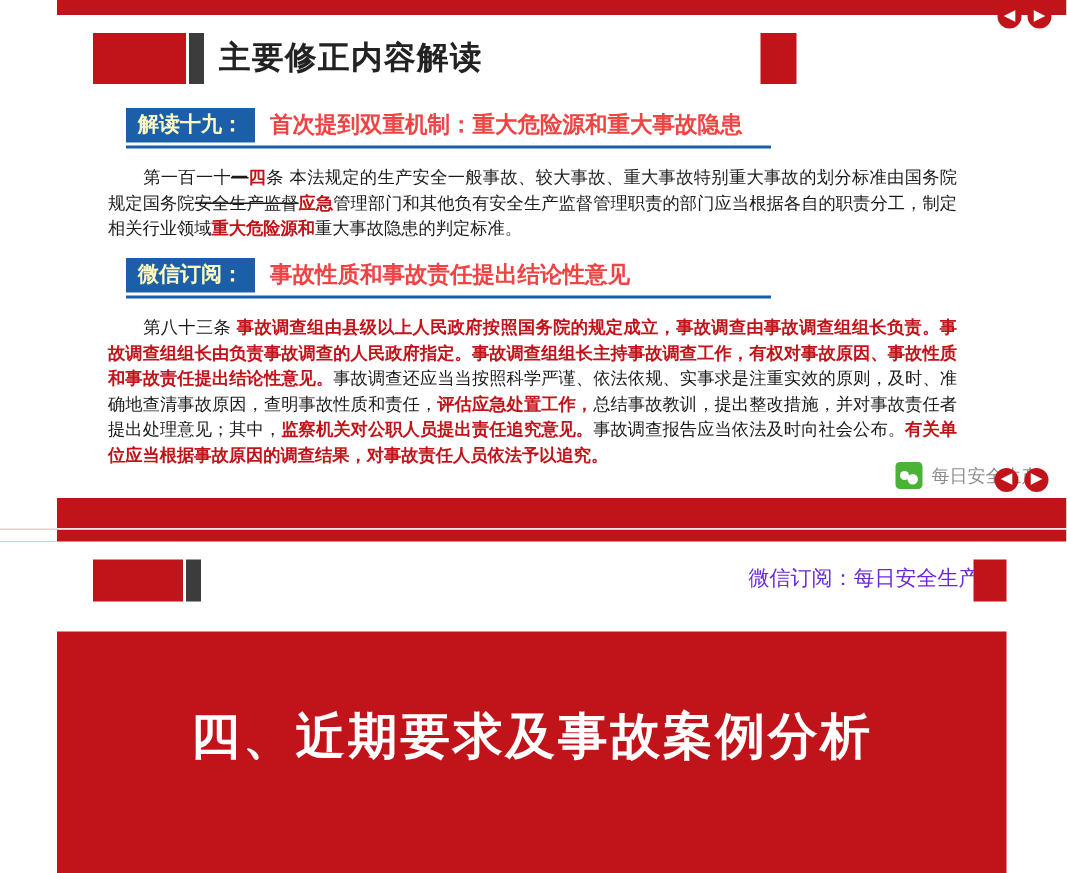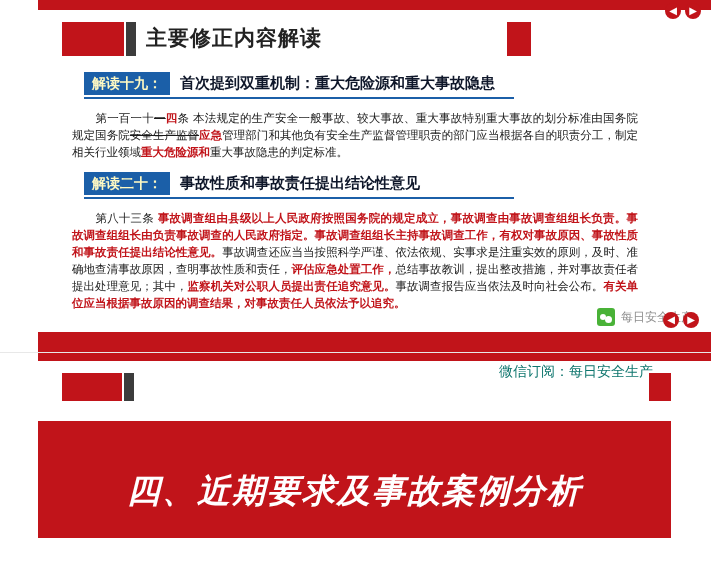--- a/index.html
+++ b/index.html
@@ -90,21 +90,21 @@
     font-weight: bold;
     padding: 3px 8px 4px 8px;
     line-height: 16px;
     white-space: nowrap;
   }
   .sh-text {
     position: absolute;
     top: 2px;
     font-size: 15px;
     font-weight: bold;
-    color: #0f172a;
+    color: #ef4444;
     white-space: nowrap;
     font-family: Liberation Mono, monospace;
   }
   .sh-underline {
     position: absolute;
     left: 0;
     top: 25px;
     height: 2px;
     background: #1b5fa8;
   }
@@ -214,38 +214,37 @@
     background: #c1141a;
   }
   .s2-dark-block {
     position: absolute;
     left: 124px; top: 20px;
     width: 10px; height: 28px;
     background: #3c3c3c;
   }
   .s2-subscribe {
     position: absolute;
-    right: 58px; top: 10px;
+    right: 58px; top: 24px;
     font-size: 14px;
-    color: #0f766e;
+    color: #6d28d9;
     white-space: nowrap;
     text-align: center;
   }
   .s2-right-block {
     position: absolute;
     right: 40px; top: 20px;
     width: 22px; height: 28px;
     background: #c1141a;
   }
   .s2-bigred {
     position: absolute;
     left: 38px; top: 68px;
-    width: 633px; height: 117px;
-    background: #c1141a;
-    font-style: italic;
+    width: 633px; height: 161px;
+    background: #c1141a;
   }
   .s2-bigtitle {
     position: absolute;
     left: 0; right: 0;
     top: 48px;
     text-align: center;
     color: #ffffff;
     font-size: 33px;
     font-weight: bold;
     letter-spacing: 2px;
@@ -275,21 +274,21 @@
 
     <div class="section-head" style="left:84px; top:72px; width:430px;">
       <div class="sh-label">解读十九：</div>
       <div class="sh-text" style="left:96px;">首次提到双重机制：重大危险源和重大事故隐患</div>
       <div class="sh-underline" style="width:430px;"></div>
     </div>
 
     <div class="para" id="para19" style="left:72px; top:110px; width:566px;"><span>　　</span><span>第一百一十</span><span class="strike">一</span><span class="red">四</span><span>条</span><span> 本法规定的生产安全一般事故、较大事故、重大事故特别重大事故的划分标准由国务院规定国务院</span><span class="strike">安全生产监督</span><span class="red">应急</span><span>管理部门和其他负有安全生产监督管理职责的部门应当根据各自的职责分工，制定相关行业领域</span><span class="red-u">重大危险源和</span><span>重大事故隐患的判定标准。</span></div>
 
     <div class="section-head" style="left:84px; top:172px; width:430px;">
-      <div class="sh-label">解读二十：</div>
+      <div class="sh-label">微信订阅：</div>
       <div class="sh-text" style="left:96px;">事故性质和事故责任提出结论性意见</div>
       <div class="sh-underline" style="width:430px;"></div>
     </div>
 
     <div class="para" id="para20" style="left:72px; top:210px; width:566px;"><span>　　</span><span>第八十三条 </span><span class="red">事故调查组由县级以上人民政府按照国务院的规定成立，事故调查由事故调查组组长负责。事故调查组组长由负责事故调查的人民政府指定。事故调查组组长主持事故调查工作，有权对事故原因、事故性质和事故责任提出结论性意见。</span><span>事故调查还应当当按照科学严谨、依法依规、实事求是注重实效的原则，及时、准确地查清事故原因，查明事故性质和责任，</span><span class="red">评估应急处置工作，</span><span>总结事故教训，提出整改措施，并对事故责任者提出处理意见；其中，</span><span class="red">监察机关对公职人员提出责任追究意见。</span><span>事故调查报告应当依法及时向社会公布。</span><span class="red-u">有关单位应当根据事故原因的调查结果，对事故责任人员依法予以追究。</span></div>
 
     <div class="watermark">
       <div class="wm-logo"></div>
       <div class="wm-text">每日安全生产</div>
     </div>

